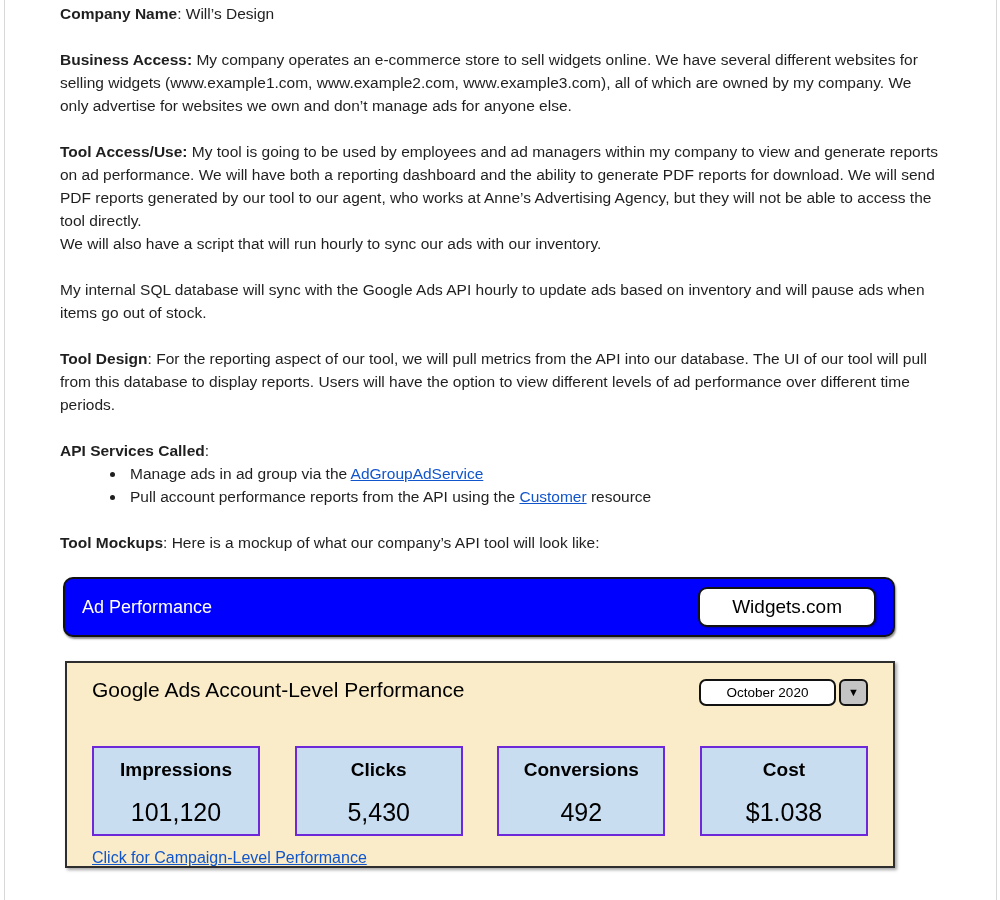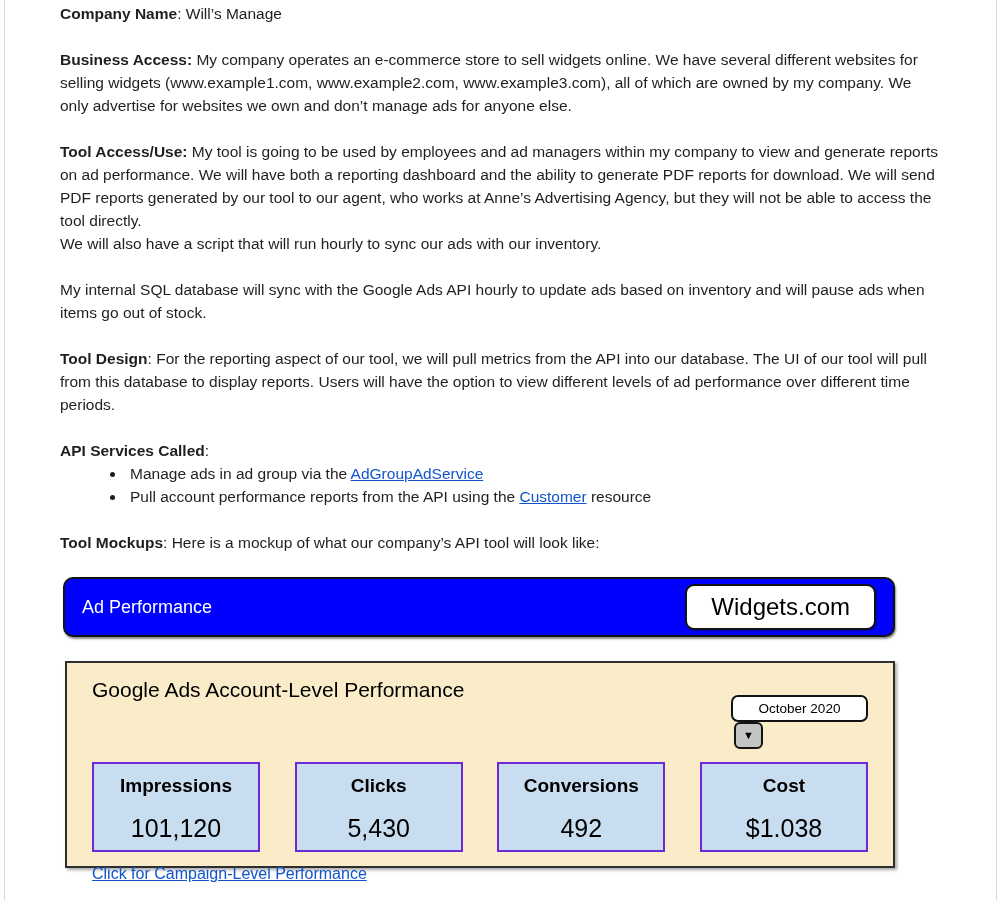--- a/index.html
+++ b/index.html
@@ -39,37 +39,37 @@
     display: flex; align-items: center; justify-content: space-between;
     padding: 0 17px;
   }
   .mock-header-title { color: #ffffff; font-size: 18px; }
   .site-button {
     background: #ffffff;
     border: 2px solid #121212;
     border-radius: 9px;
     box-shadow: 1px 1px 2px rgba(0,0,0,0.35);
     font-family: "Liberation Sans", sans-serif;
-    font-size: 24px; color: #000;
-    padding: 7px 24px;
+    font-size: 19px; color: #000;
+    padding: 7px 32px;
     cursor: pointer;
   }
 
   
   .panel {
     margin-left: 5px; margin-top: 24px;
     width: 830px; height: 207px;
     background: var(--panel-bg, #faecc8);
     border: 2px solid #2e2e2e;
     box-shadow: 2px 2px 3px rgba(0,0,0,0.35);
     padding: 15px 25px 0 25px;
   }
   .panel-top { display: flex; justify-content: space-between; align-items: flex-start; }
   .panel-title { font-size: 21px; color: #000; }
-  .dropdown { display: flex; height: 27px; margin-top: 17px; flex-direction: column; }
+  .dropdown { display: flex; height: 27px; margin-top: 1px; }
   .dropdown-value {
     width: 137px; background: #ffffff;
     border: 2px solid #121212; border-radius: 7px;
     display: flex; align-items: center; justify-content: center;
     font-size: 13.5px; color: #000;
     cursor: pointer;
   }
   .dropdown-arrow {
     width: 29px; margin-left: 3px;
     background: #c4c4c4;
@@ -92,21 +92,21 @@
   .panel-link { font-size: 16px; }
 </style>
 </head>
 <body>
 
 <div class="page-edge left"></div>
 <div class="page-edge right"></div>
 
 <div class="content">
 
-  <p class="para"><span class="bold">Company Name</span><span>: Will’s Manage</span></p>
+  <p class="para"><span class="bold">Company Name</span><span>: Will’s Design</span></p>
 
   <p class="para"><span class="bold">Business Access:</span><span> My company operates an e-commerce store to sell widgets online. We have several different websites for selling widgets (www.example1.com, www.example2.com, www.example3.com), all of which are owned by my company. We only advertise for websites we own and don’t manage ads for anyone else.</span></p>
 
   <p class="para"><span class="bold">Tool Access/Use:</span><span> My tool is going to be used by employees and ad managers within my company to view and generate reports on ad performance. We will have both a reporting dashboard and the ability to generate PDF reports for download. We will send PDF reports generated by our tool to our agent, who works at Anne’s Advertising Agency, but they will not be able to access the tool directly.</span><br><span>We will also have a script that will run hourly to sync our ads with our inventory.</span></p>
 
   <p class="para">My internal SQL database will sync with the Google Ads API hourly to update ads based on inventory and will pause ads when items go out of stock.</p>
 
   <p class="para"><span class="bold">Tool Design</span><span>: For the reporting aspect of our tool, we will pull metrics from the API into our database. The UI of our tool will pull from this database to display reports. Users will have the option to view different levels of ad performance over different time periods.</span></p>
 
   <p class="para" style="margin-bottom:0;"><span class="bold">API Services Called</span><span>:</span></p>

